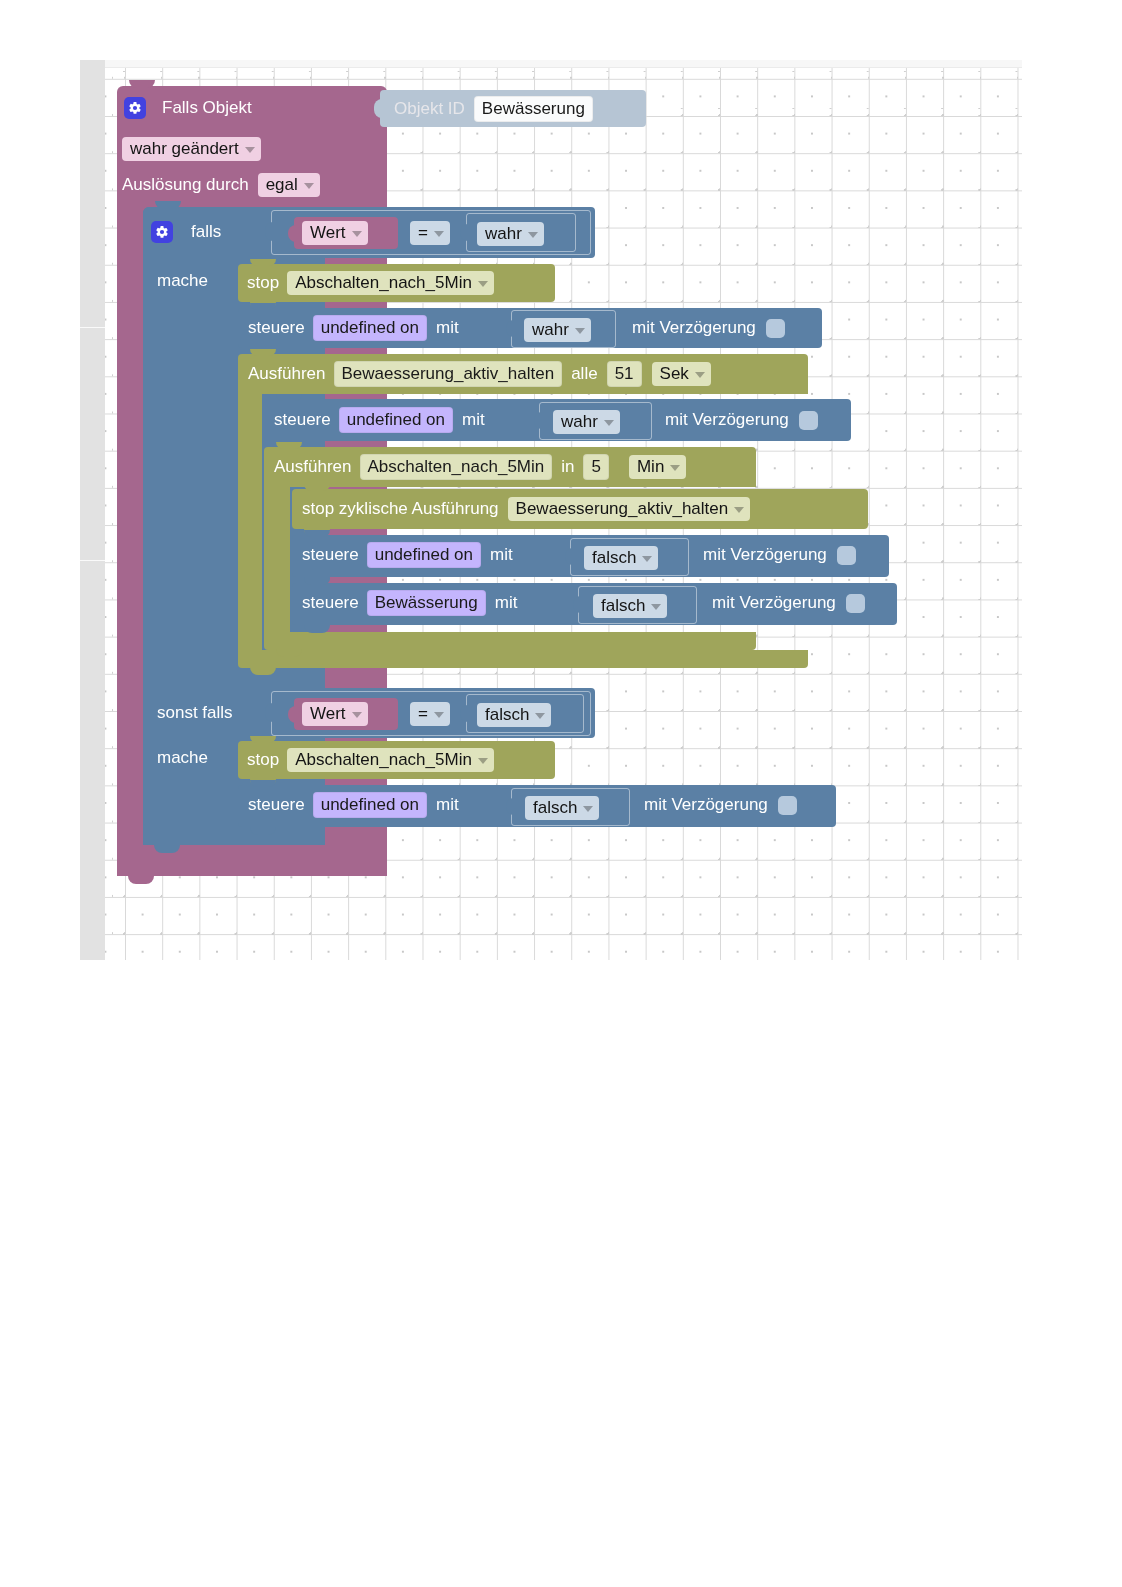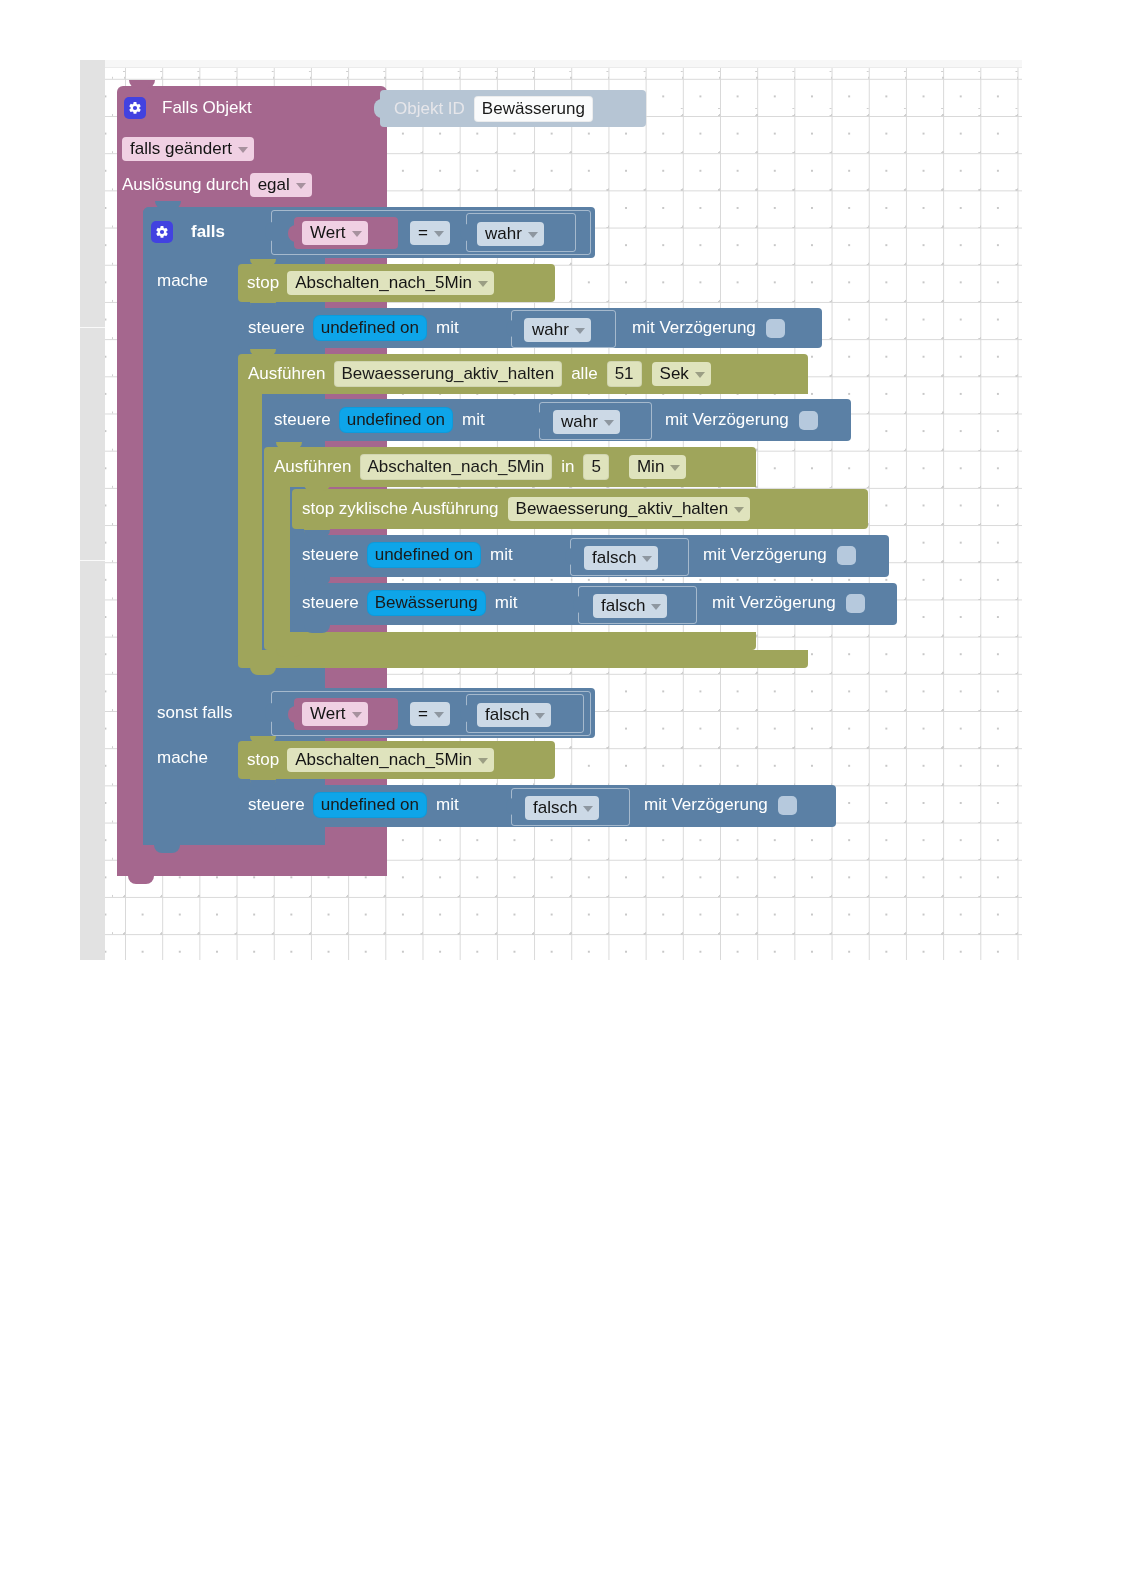--- a/index.html
+++ b/index.html
@@ -76,21 +76,21 @@
     border-radius:0 0 7px 7px;
   }
 
   
   .field{
     display:inline-block;background:#fafbfc;color:#1a1a1a;
     border-radius:4px;padding:1px 7px 2px 7px;font-size:17px;line-height:21px;
     border:1px solid rgba(0,0,0,.06);
   }
   .field.greenf{background:#dfe3bd;}
-  .field.graysh{background:#0ea5e9;border-radius:7px;}
+  .field.graysh{background:#c4b5fd;}
 
   
   .dd{
     display:inline-flex;align-items:center;gap:6px;
     border-radius:4px;padding:1px 6px 2px 8px;font-size:17px;line-height:21px;
     color:#141414;
   }
   .dd .caret{
     width:0;height:0;border-left:5px solid transparent;border-right:5px solid transparent;
     border-top:6px solid rgba(0,0,0,.30);margin-top:2px;
@@ -153,41 +153,41 @@
   <span class="gear">
     <svg width="14" height="14" viewBox="0 0 24 24" aria-hidden="true">
       <path fill="#ffffff" d="M19.4 13c.04-.32.06-.66.06-1s-.02-.68-.07-1l2.11-1.63a.5.5 0 0 0 .12-.64l-2-3.46a.5.5 0 0 0-.6-.22l-2.49 1a7.3 7.3 0 0 0-1.72-1L14.5 2.2a.5.5 0 0 0-.5-.4h-4a.5.5 0 0 0-.5.42L9.2 4.9a7.3 7.3 0 0 0-1.73 1l-2.49-1a.5.5 0 0 0-.6.22l-2 3.46a.5.5 0 0 0 .12.64L4.6 11c-.05.32-.08.66-.08 1s.03.68.08 1l-2.11 1.63a.5.5 0 0 0-.12.64l2 3.46c.12.22.39.3.6.22l2.49-1c.52.4 1.1.74 1.72 1l.31 2.67c.3.24.24.42.49.42h4c.25 0 .46-.18.5-.42l.3-2.67c.62-.26 1.2-.6 1.72-1l2.49 1c.22.08.48 0 .6-.22l2-3.46a.5.5 0 0 0-.12-.64L19.4 13ZM12 15.6A3.6 3.6 0 1 1 15.6 12 3.6 3.6 0 0 1 12 15.6Z"></path>
     </svg>
   </span>
   <span class="lbl" style="margin-left:16px">Falls Objekt</span>
 </div>
 
 <div class="row" style="left:122px;top:136px;height:26px;">
   <span class="dd pinkdd">
-    <span>falls geändert</span>
+    <span>wahr geändert</span>
     <span class="caret"></span>
   </span>
 </div>
 
 <div class="row" style="left:122px;top:172px;height:26px;">
   <span class="lbl">Auslösung durch</span>
-  <span class="dd pinkdd" style="margin-left:1px">
+  <span class="dd pinkdd" style="margin-left:9px">
     <span>egal</span>
     <span class="caret"></span>
   </span>
 </div>
 
 <div class="blk blue" style="left:143px;top:207px;width:182px;height:638px;border-radius:6px 6px 0 0;"></div>
 <div class="blk blue" style="left:143px;top:824px;width:180px;height:21px;border-radius:0 0 5px 5px;"></div>
 <div class="blk blue" style="left:155px;top:201px;width:26px;height:8px;border-radius:0 0 8px 8px;"></div>
 <div class="blk blue" style="left:154px;top:845px;width:26px;height:8px;border-radius:0 0 8px 8px;"></div>
 
 <div class="blk blue" style="left:143px;top:207px;width:452px;height:51px;border-radius:6px 4px 4px 0;"></div>
 
-<div class="row" style="left:151px;top:215px;height:34px;font-weight:bold;">
+<div class="row" style="left:151px;top:215px;height:34px;">
   <span class="gear">
     <svg width="14" height="14" viewBox="0 0 24 24" aria-hidden="true">
       <path fill="#ffffff" d="M19.4 13c.04-.32.06-.66.06-1s-.02-.68-.07-1l2.11-1.63a.5.5 0 0 0 .12-.64l-2-3.46a.5.5 0 0 0-.6-.22l-2.49 1a7.3 7.3 0 0 0-1.72-1L14.5 2.2a.5.5 0 0 0-.5-.4h-4a.5.5 0 0 0-.5.42L9.2 4.9a7.3 7.3 0 0 0-1.73 1l-2.49-1a.5.5 0 0 0-.6.22l-2 3.46a.5.5 0 0 0 .12.64L4.6 11c-.05.32-.08.66-.08 1s.03.68.08 1l-2.11 1.63a.5.5 0 0 0-.12.64l2 3.46c.12.22.39.3.6.22l2.49-1c.52.4 1.1.74 1.72 1l.31 2.67c.3.24.24.42.49.42h4c.25 0 .46-.18.5-.42l.3-2.67c.62-.26 1.2-.6 1.72-1l2.49 1c.22.08.48 0 .6-.22l2-3.46a.5.5 0 0 0-.12-.64L19.4 13ZM12 15.6A3.6 3.6 0 1 1 15.6 12 3.6 3.6 0 0 1 12 15.6Z"></path>
     </svg>
   </span>
   <span class="lbl" style="margin-left:18px">falls</span>
 </div>
 
 <div class="slot" style="left:271px;top:210px;width:320px;height:45px;"></div>
 <div class="blk blue tab" style="left:265px;top:222px;width:9px;height:19px;border-radius:8px 0 0 8px;"></div>

